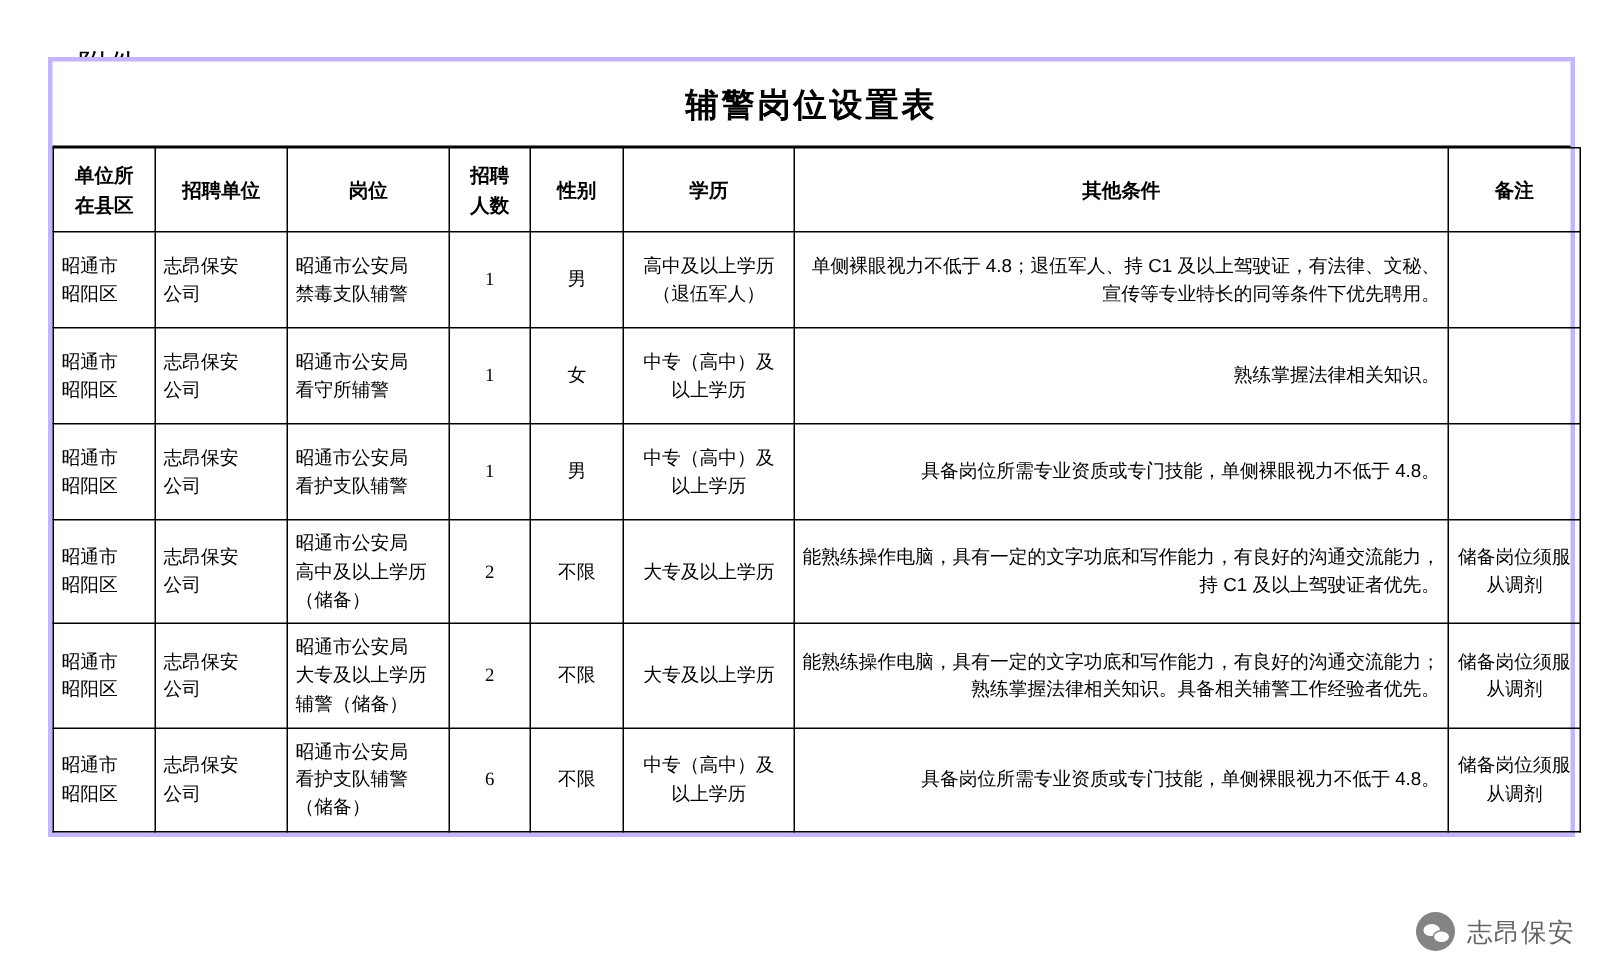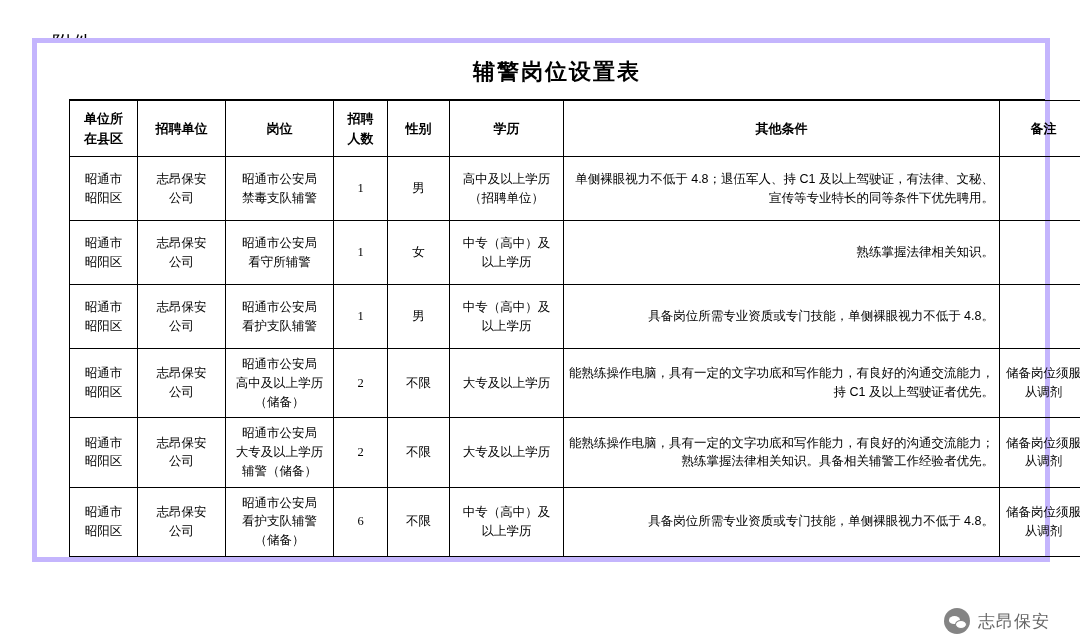--- a/index.html
+++ b/index.html
@@ -25,23 +25,22 @@
     top: 30px;
     font-size: 20px;
     font-weight: normal;
     letter-spacing: 0.5px;
   }
   #doc-frame {
     position: absolute;
     left: 32px;
     top: 38px;
     width: 1018px;
-    border: 5px solid #c4b5fd;
-    background: #ffffff;
-    padding-left: 32px;
+    border: 3px solid #c4b5fd;
+    background: #ffffff;
   }
   #doc-title {
     text-align: center;
     font-size: 22px;
     font-weight: bold;
     letter-spacing: 2px;
     padding: 14px 0 12px 0;
     border-bottom: 1px solid #000000;
   }
   table.main {
@@ -57,21 +56,20 @@
     line-height: 1.5;
   }
   table.main thead th {
     text-align: center;
     font-weight: bold;
     font-size: 13px;
     height: 56px;
     padding: 4px 3px;
   }
   td.unit, td.company, td.post {
-    text-align: center;
     font-size: 12.5px;
   }
   td.num, td.gender, td.edu {
     text-align: center;
     font-size: 12.5px;
   }
   td.num { font-family: "Liberation Serif", serif; font-size: 13px; }
   td.other {
     text-align: right;
     padding: 6px 10px;
@@ -201,21 +199,21 @@
             <div>公司</div>
           </td>
           <td class="post">
             <div>昭通市公安局</div>
             <div>禁毒支队辅警</div>
           </td>
           <td class="num">1</td>
           <td class="gender">男</td>
           <td class="edu">
             <div>高中及以上学历</div>
-            <div>（招聘单位）</div>
+            <div>（退伍军人）</div>
           </td>
           <td class="other">单侧裸眼视力不低于 4.8；退伍军人、持 C1 及以上驾驶证，有法律、文秘、宣传等专业特长的同等条件下优先聘用。</td>
           <td class="remark"></td>
         </tr>
 
         <tr class="body-row">
           <td class="unit">
             <div>昭通市</div>
             <div>昭阳区</div>
           </td>

